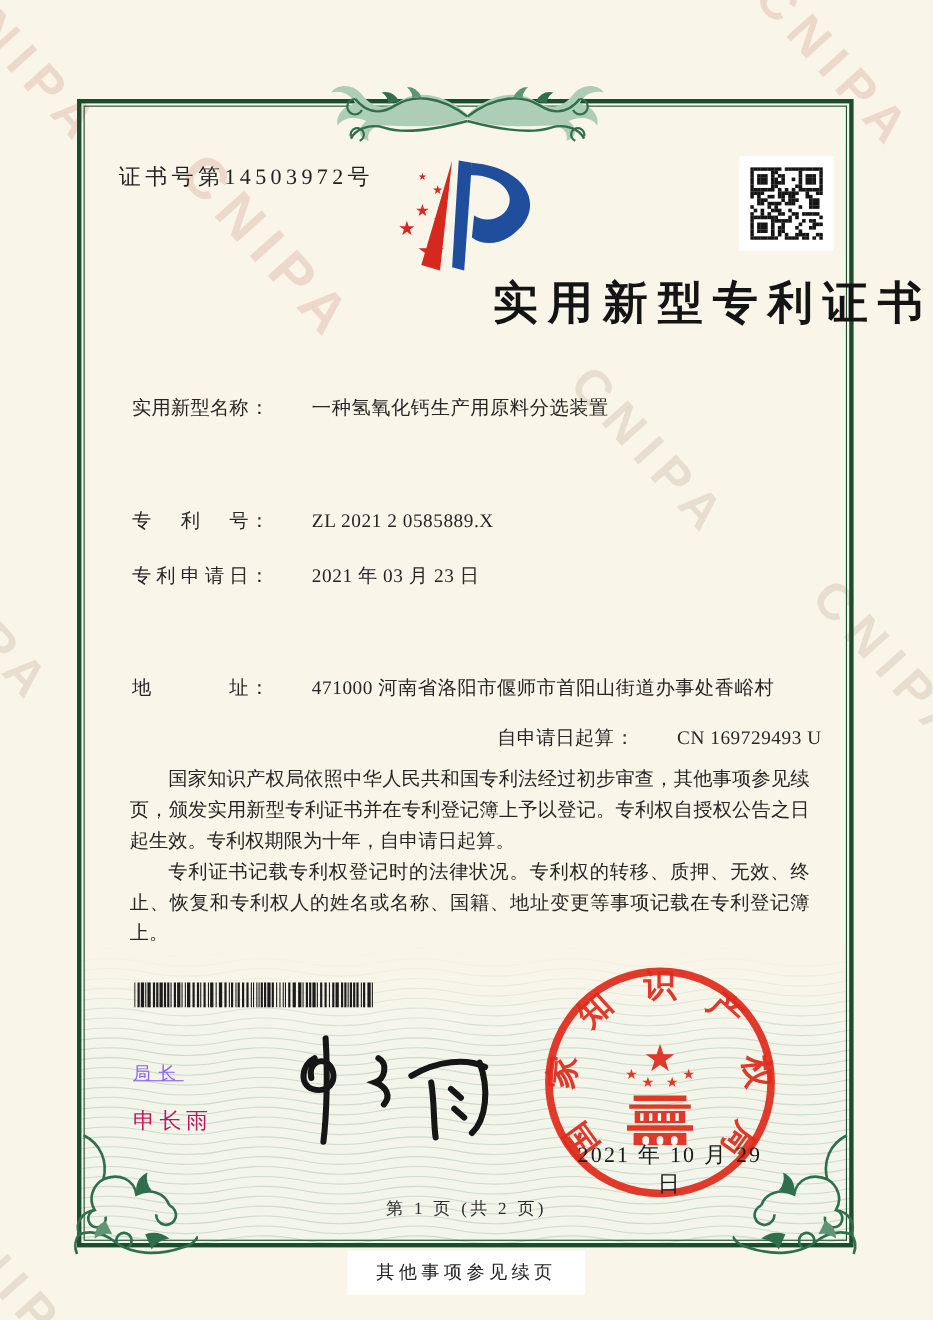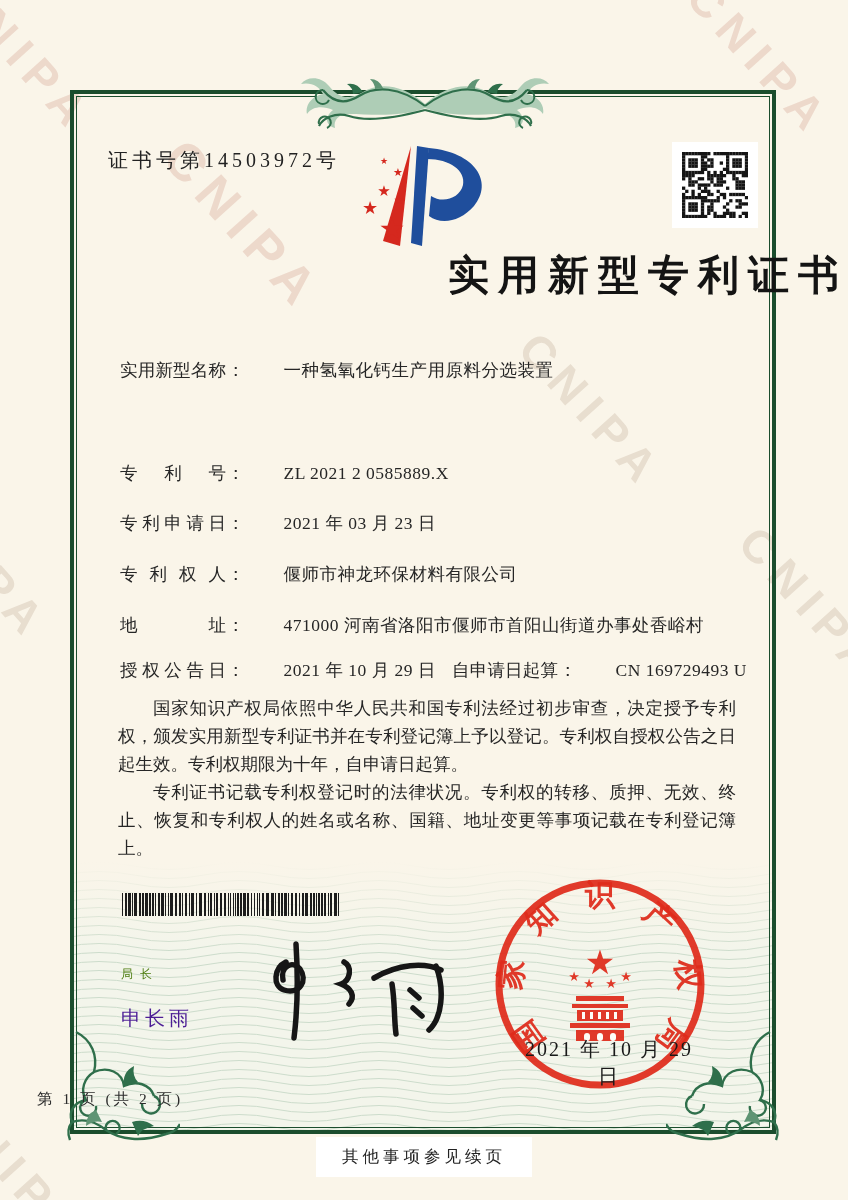--- a/index.html
+++ b/index.html
@@ -34,30 +34,30 @@
   .flabel{display:inline-block;width:106px;text-align:justify;text-align-last:justify;}
   .colon{display:inline-block;margin:0 4px 0 1px;}
   .fvalue{letter-spacing:.5px;margin-left:35px;}
   .row.grant2{left:452px;}
 
   .paras{position:absolute;left:118px;top:694px;width:618px;font-size:17.5px;
          line-height:28px;text-align:justify;color:#262626;}
   .paras p{margin:0;text-indent:2em;}
 
   .barcode{position:absolute;left:122px;top:893px;}
-  .signer-title{position:absolute;left:121px;top:966px;font-size:12px;letter-spacing:7px;color:#4d7c0f;}
-  .signer-name{position:absolute;left:121px;top:1005px;font-size:20px;letter-spacing:4px;color:#4c1d95;}
+  .signer-title{position:absolute;left:121px;top:966px;font-size:16px;letter-spacing:7px;color:#8b5cf6;text-decoration:underline;}
+  .signer-name{position:absolute;left:121px;top:1005px;font-size:20px;letter-spacing:4px;color:#be185d;}
   .signature{position:absolute;left:256px;top:938px;}
 
   .seal{position:absolute;left:492px;top:876px;}
   .sealdate{position:absolute;left:514px;top:1036px;width:190px;text-align:center;
             font-size:20px;letter-spacing:2px;color:#191919;}
 
-  .pagefoot{position:absolute;left:0;right:0;top:1089px;
-            font-size:15.5px;letter-spacing:3px;color:#2c2c2c;margin-left:37px;}
+  .pagefoot{position:absolute;left:0;right:0;top:1089px;text-align:center;
+            font-size:15.5px;letter-spacing:3px;color:#2c2c2c;}
   .contnote{position:absolute;left:50%;transform:translateX(-50%);top:1137px;
             background:#ffffff;padding:9px 26px;font-size:16.5px;letter-spacing:4px;color:#222;
             white-space:nowrap;}
   .orn{position:absolute;pointer-events:none;}
 </style>
 </head>
 <body>
 
 <div class="page">
 
@@ -398,35 +398,29 @@
 
   <div class="row" style="top:358px">
     <span class="flabel">实用新型名称</span><span class="colon">：</span><span class="fvalue">一种氢氧化钙生产用原料分选装置</span>
   </div>
   <div class="row" style="top:461px">
     <span class="flabel">专利号</span><span class="colon">：</span><span class="fvalue">ZL 2021 2 0585889.X</span>
   </div>
   <div class="row" style="top:511px">
     <span class="flabel">专利申请日</span><span class="colon">：</span><span class="fvalue">2021 年 03 月 23 日</span>
   </div>
-  <div class="row" style="top:562px">
-    <span class="flabel">专利权人</span><span class="colon">：</span><span class="fvalue">偃师市神龙环保材料有限公司</span>
-  </div>
   <div class="row" style="top:613px">
     <span class="flabel">地址</span><span class="colon">：</span><span class="fvalue">471000 河南省洛阳市偃师市首阳山街道办事处香峪村</span>
   </div>
-  <div class="row" style="top:658px">
-    <span class="flabel">授权公告日</span><span class="colon">：</span><span class="fvalue">2021 年 10 月 29 日</span>
-  </div>
   <div class="row grant2" style="top:658px">
     <span class="flabel">自申请日起算</span><span class="colon">：</span><span class="fvalue">CN 169729493 U</span>
   </div>
 
   <div class="paras">
-    <p>国家知识产权局依照中华人民共和国专利法经过初步审查，决定授予专利权，颁发实用新型专利证书并在专利登记簿上予以登记。专利权自授权公告之日起生效。专利权期限为十年，自申请日起算。</p>
+    <p>国家知识产权局依照中华人民共和国专利法经过初步审查，其他事项参见续页，颁发实用新型专利证书并在专利登记簿上予以登记。专利权自授权公告之日起生效。专利权期限为十年，自申请日起算。</p>
     <p>专利证书记载专利权登记时的法律状况。专利权的转移、质押、无效、终止、恢复和专利权人的姓名或名称、国籍、地址变更等事项记载在专利登记簿上。</p>
   </div>
 
   <svg id="barcodeSvg" class="barcode" width="220" height="23">
       <rect x="0" y="0" width="1" height="23" fill="#1c1c1c"></rect>
       <rect x="3" y="0" width="2" height="23" fill="#1c1c1c"></rect>
       <rect x="6" y="0" width="3" height="23" fill="#1c1c1c"></rect>
       <rect x="10" y="0" width="1" height="23" fill="#1c1c1c"></rect>
       <rect x="12" y="0" width="3" height="23" fill="#1c1c1c"></rect>
       <rect x="17" y="0" width="2" height="23" fill="#1c1c1c"></rect>

